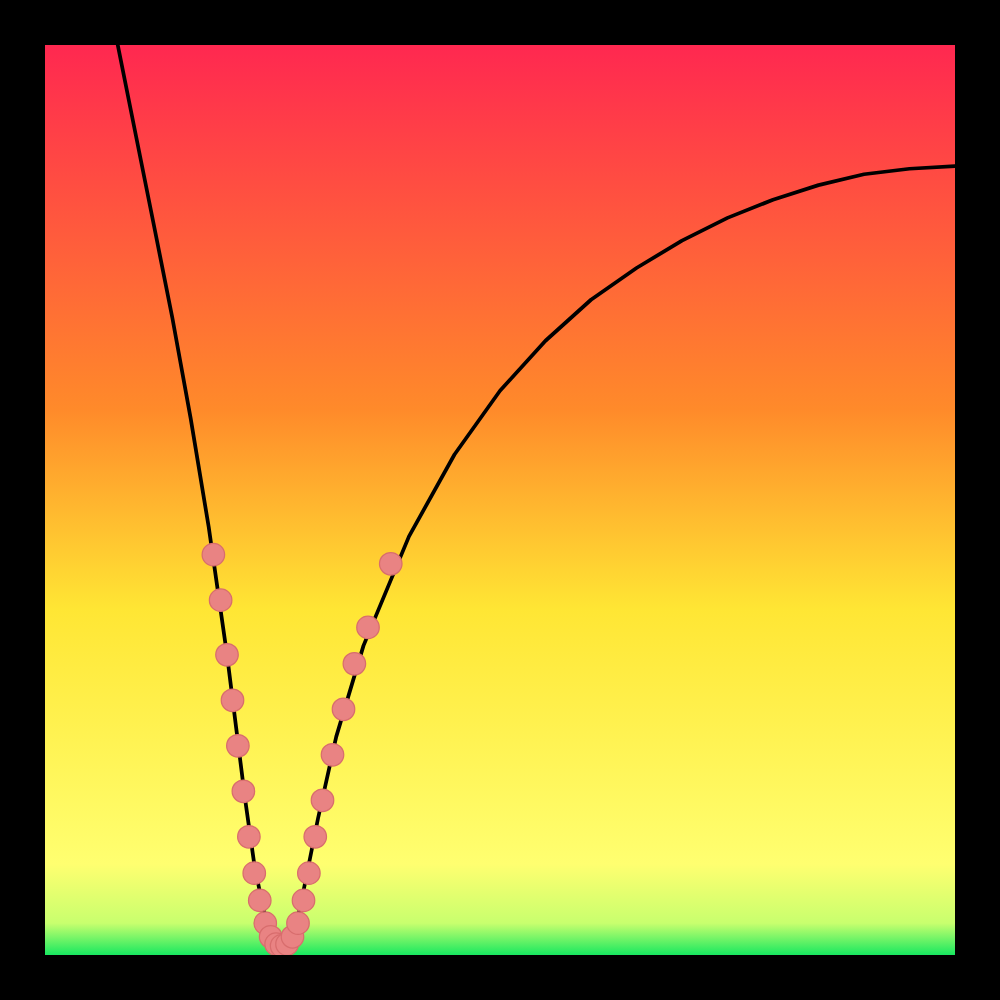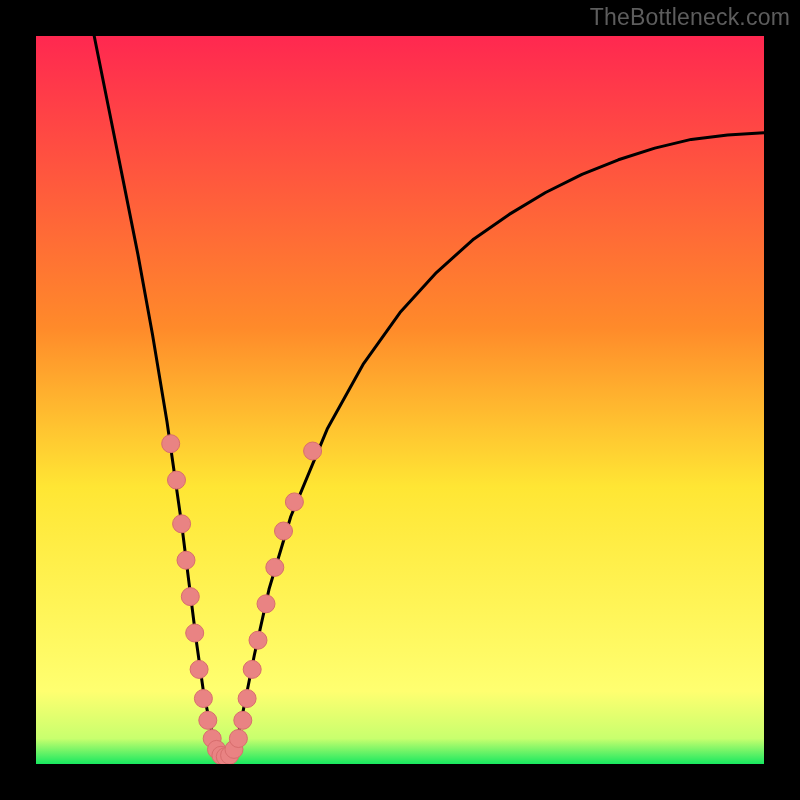--- a/index.html
+++ b/index.html
@@ -95,14 +95,13 @@
           <circle cx="216.2" cy="633.4" r="9" fill="#e98383" stroke="#d86d6d" stroke-width="1"></circle>
           <circle cx="222.0" cy="604.2" r="9" fill="#e98383" stroke="#d86d6d" stroke-width="1"></circle>
           <circle cx="230.0" cy="567.8" r="9" fill="#e98383" stroke="#d86d6d" stroke-width="1"></circle>
           <circle cx="238.8" cy="531.4" r="9" fill="#e98383" stroke="#d86d6d" stroke-width="1"></circle>
           <circle cx="247.5" cy="495.0" r="9" fill="#e98383" stroke="#d86d6d" stroke-width="1"></circle>
           <circle cx="258.4" cy="465.9" r="9" fill="#e98383" stroke="#d86d6d" stroke-width="1"></circle>
           <circle cx="276.6" cy="415.0" r="9" fill="#e98383" stroke="#d86d6d" stroke-width="1"></circle>
         </g>
     </svg>
   </div>
-  <div class="watermark">TheBottleneck.com</div>
 </div>
 
 </body></html>

